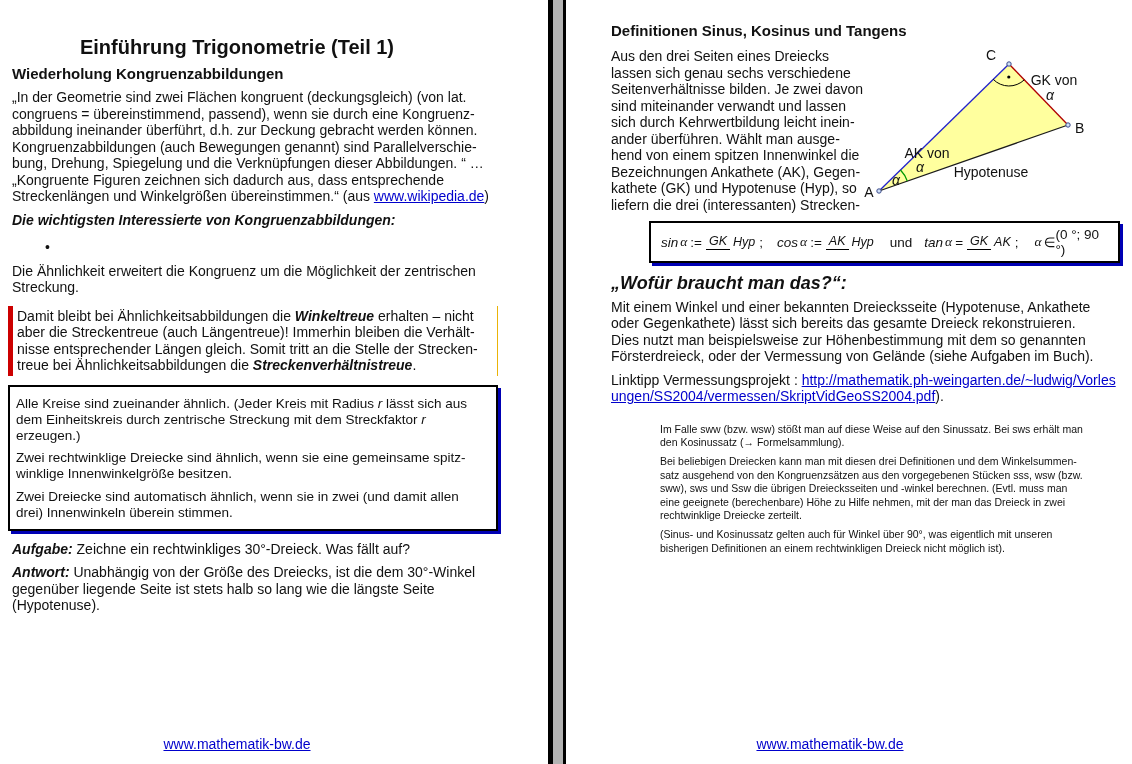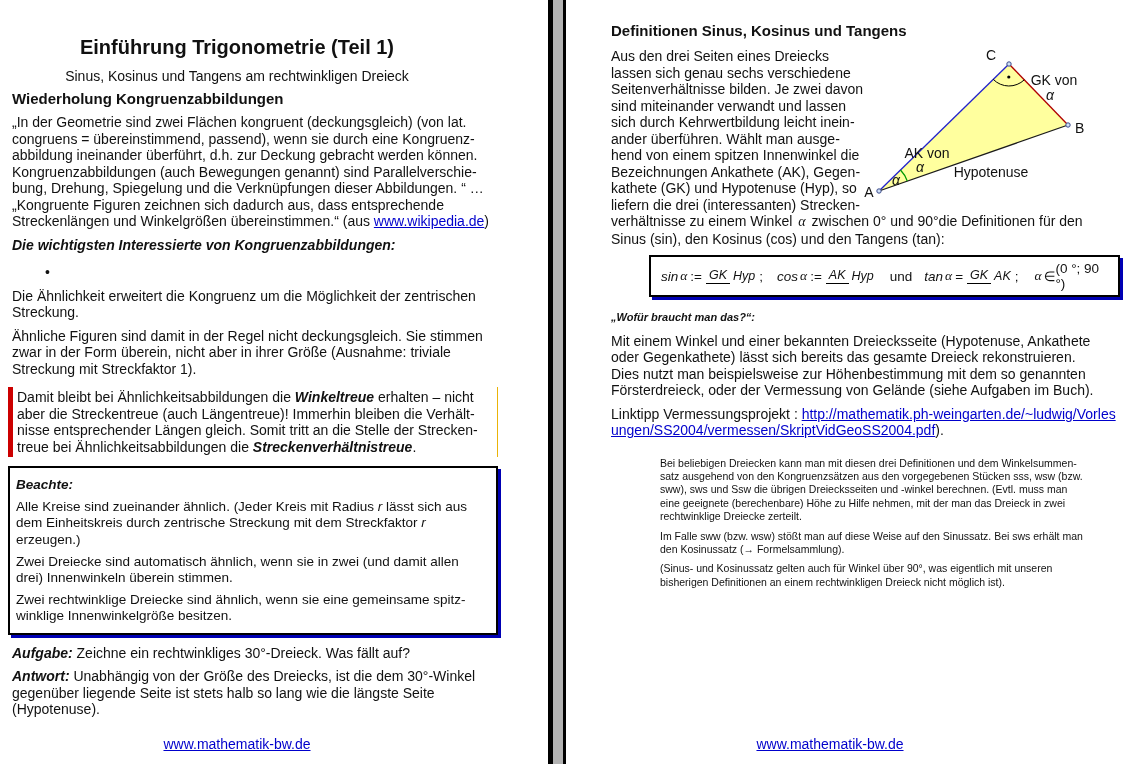--- a/index.html
+++ b/index.html
@@ -45,73 +45,68 @@
   .formula-box{display:inline-flex;align-items:center;margin:8px 0 0 38px;border:2px solid #000;box-shadow:3px 3px 0 #0000b4;padding:4px 10px;font-size:13.5px;background:#fff;}
   .formula-box .it{}
   .alpha-f{font-family:"Liberation Serif",serif;font-style:italic;margin:0 2px;}
   .op{margin:0 3px 0 1px;}
   .frac{display:inline-flex;flex-direction:row;align-items:center;font-size:12.5px;font-style:italic;line-height:1.15;margin:0 1px;}
   .frac .num{border-bottom:1px solid #000;padding:0 3px;}
   .frac .den{padding:0 3px;}
   .sep{margin-right:14px;}
   .und{margin:0 12px;}
 
-  .wofuer{margin-top:12px;font-size:11px;}
+  .wofuer{margin-top:12px;font-size:18px;}
   .hinweis{margin:18px 15px 0 49px;}
   .hinweis-heading{font-size:10.5px;font-weight:bold;}
   .hinweis .para{font-size:10.5px;line-height:13.4px;margin-top:6px;}
   .url{overflow-wrap:anywhere;word-break:break-all;}
 </style>
 </head>
 <body>
 
 <div class="canvas">
 
   <div class="page page-left">
     <div class="center-block">
       <h1>Einführung Trigonometrie (Teil 1)</h1>
-      <div class="subtitle">Sinus, Kosinus und Tangens am rechtwinkligen Dreieck</div>
     </div>
 
     <h2>Wiederholung Kongruenzabbildungen</h2>
     <p class="para"><span>„In der Geometrie sind zwei Flächen kongruent (deckungsgleich) (von lat.
 congruens = übereinstimmend, passend), wenn sie durch eine Kongruenz-
 abbildung ineinander überführt, d.h. zur Deckung gebracht werden können.
 Kongruenzabbildungen (auch Bewegungen genannt) sind Parallelverschie-
 bung, Drehung, Spiegelung und die Verknüpfungen dieser Abbildungen. “ …
 „Kongruente Figuren zeichnen sich dadurch aus, dass entsprechende
 Streckenlängen und Winkelgrößen übereinstimmen.“ (aus </span><a class="link">www.wikipedia.de</a><span>)</span></p>
     <p class="para bi">Die wichtigsten Interessierte von Kongruenzabbildungen:</p>
 
     <div class="bullet-row">
         <span class="bullet">•</span>
       </div>
 
     <p class="para">Die Ähnlichkeit erweitert die Kongruenz um die Möglichkeit der zentrischen
 Streckung.</p>
-    <p class="para">Ähnliche Figuren sind damit in der Regel nicht deckungsgleich. Sie stimmen
-zwar in der Form überein, nicht aber in ihrer Größe (Ausnahme: triviale
-Streckung mit Streckfaktor 1).</p>
 
     <div class="highlight">
         <p class="para" style="margin-top:0;"><span>Damit bleibt bei Ähnlichkeitsabbildungen die </span><span class="bi">Winkeltreue</span><span> erhalten – nicht
 aber die Streckentreue (auch Längentreue)! Immerhin bleiben die Verhält-
 nisse entsprechender Längen gleich. Somit tritt an die Stelle der Strecken-
 treue bei Ähnlichkeitsabbildungen die </span><span class="bi">Streckenverhältnistreue</span><span>.</span></p>
       </div>
 
     <div class="note-box">
-      <p class="para bi note-label">Beachte:</p>
       <p class="para"><span>Alle Kreise sind zueinander ähnlich. (Jeder Kreis mit Radius </span><span class="it">r</span><span> lässt sich aus
 dem Einheitskreis durch zentrische Streckung mit dem Streckfaktor </span><span class="it">r</span><span>
 erzeugen.)</span></p>
+      <p class="para">Zwei rechtwinklige Dreiecke sind ähnlich, wenn sie eine gemeinsame spitz-
+winklige Innenwinkelgröße besitzen.</p>
       <p class="para">Zwei Dreiecke sind automatisch ähnlich, wenn sie in zwei (und damit allen
 drei) Innenwinkeln überein stimmen.</p>
-      <p class="para">Zwei rechtwinklige Dreiecke sind ähnlich, wenn sie eine gemeinsame spitz-
-winklige Innenwinkelgröße besitzen.</p>
     </div>
 
     <p class="para" style="margin-top:10px;"><span class="bi">Aufgabe:</span><span> Zeichne ein rechtwinkliges 30°-Dreieck. Was fällt auf?</span></p>
     <p class="para"><span class="bi">Antwort:</span><span> Unabhängig von der Größe des Dreiecks, ist die dem 30°-Winkel
 gegenüber liegende Seite ist stets halb so lang wie die längste Seite
 (Hypotenuse).</span></p>
 
     <div class="footer footer-left"><a class="link">www.mathematik-bw.de</a></div>
   </div>
 
@@ -127,22 +122,20 @@
     <p class="para intro-narrow" style="margin-top:9px;">Aus den drei Seiten eines Dreiecks
 lassen sich genau sechs verschiedene
 Seitenverhältnisse bilden. Je zwei davon
 sind miteinander verwandt und lassen
 sich durch Kehrwertbildung leicht inein-
 ander überführen. Wählt man ausge-
 hend von einem spitzen Innenwinkel die
 Bezeichnungen Ankathete (AK), Gegen-
 kathete (GK) und Hypotenuse (Hyp), so
 liefern die drei (interessanten) Strecken-</p>
-    <p class="para" style="margin-top:0;"><span>verhältnisse zu einem Winkel </span><span class="alpha-f">α</span><span> zwischen 0° und 90°die Definitionen für den
-Sinus (sin), den Kosinus (cos) und den Tangens (tan):</span></p>
 
     
     <svg class="figure" width="290" height="170" viewBox="0 0 290 170">
       <polygon points="41,147 171,20 230,81" fill="#ffff9e"></polygon>
       <line x1="41" y1="147" x2="171" y2="20" stroke="#2222cc" stroke-width="1.3"></line>
       <line x1="171" y1="20" x2="230" y2="81" stroke="#b00000" stroke-width="1.3"></line>
       <line x1="41" y1="147" x2="230" y2="81" stroke="#1c1c1c" stroke-width="1.3"></line>
       <path d="M 69.3 137.1 A 30 30 0 0 0 62.5 126" fill="none" stroke="#009900" stroke-width="1.3"></path>
       <path d="M 186.3 35.8 A 22 22 0 0 1 155.3 35.4" fill="none" stroke="#000" stroke-width="1"></path>
       <circle cx="170.8" cy="33" r="1.6" fill="#000"></circle>
@@ -193,27 +186,27 @@
 
     <p class="para bi wofuer">„Wofür braucht man das?“:</p>
     <p class="para">Mit einem Winkel und einer bekannten Dreiecksseite (Hypotenuse, Ankathete
 oder Gegenkathete) lässt sich bereits das gesamte Dreieck rekonstruieren.
 Dies nutzt man beispielsweise zur Höhenbestimmung mit dem so genannten
 Försterdreieck, oder der Vermessung von Gelände (siehe Aufgaben im Buch).</p>
 
     <p class="para"><span>Linktipp Vermessungsprojekt : </span><a class="link url">http://mathematik.ph-weingarten.de/~ludwig/Vorlesungen/SS2004/vermessen/SkriptVidGeoSS2004.pdf</a><span>).</span></p>
 
     <div class="hinweis">
+      <p class="para">Im Falle sww (bzw. wsw) stößt man auf diese Weise auf den Sinussatz. Bei sws erhält man
+den Kosinussatz (→ Formelsammlung).</p>
       <p class="para">Bei beliebigen Dreiecken kann man mit diesen drei Definitionen und dem Winkelsummen-
 satz ausgehend von den Kongruenzsätzen aus den vorgegebenen Stücken sss, wsw (bzw.
 sww), sws und Ssw die übrigen Dreiecksseiten und -winkel berechnen. (Evtl. muss man
 eine geeignete (berechenbare) Höhe zu Hilfe nehmen, mit der man das Dreieck in zwei
 rechtwinklige Dreiecke zerteilt.</p>
-      <p class="para">Im Falle sww (bzw. wsw) stößt man auf diese Weise auf den Sinussatz. Bei sws erhält man
-den Kosinussatz (→ Formelsammlung).</p>
       <p class="para">(Sinus- und Kosinussatz gelten auch für Winkel über 90°, was eigentlich mit unseren
 bisherigen Definitionen an einem rechtwinkligen Dreieck nicht möglich ist).</p>
     </div>
 
     <div class="footer footer-right"><a class="link">www.mathematik-bw.de</a></div>
   </div>
 
 </div>
 
 </body></html>

